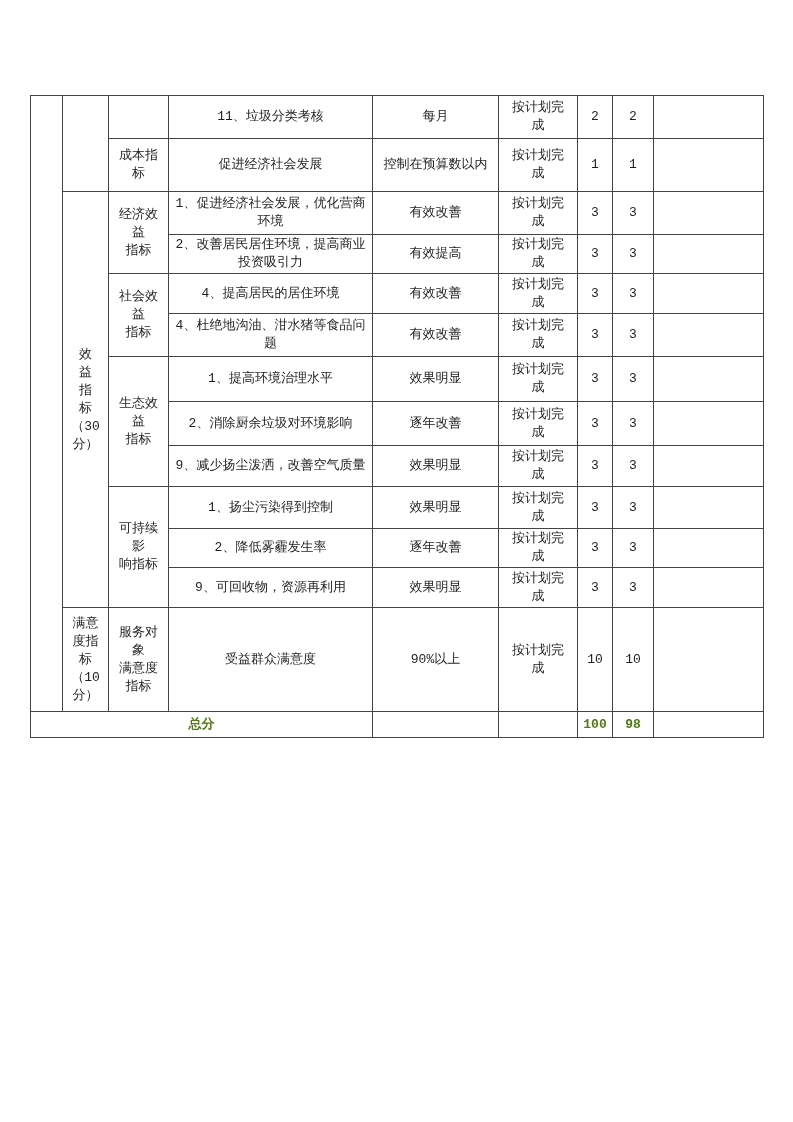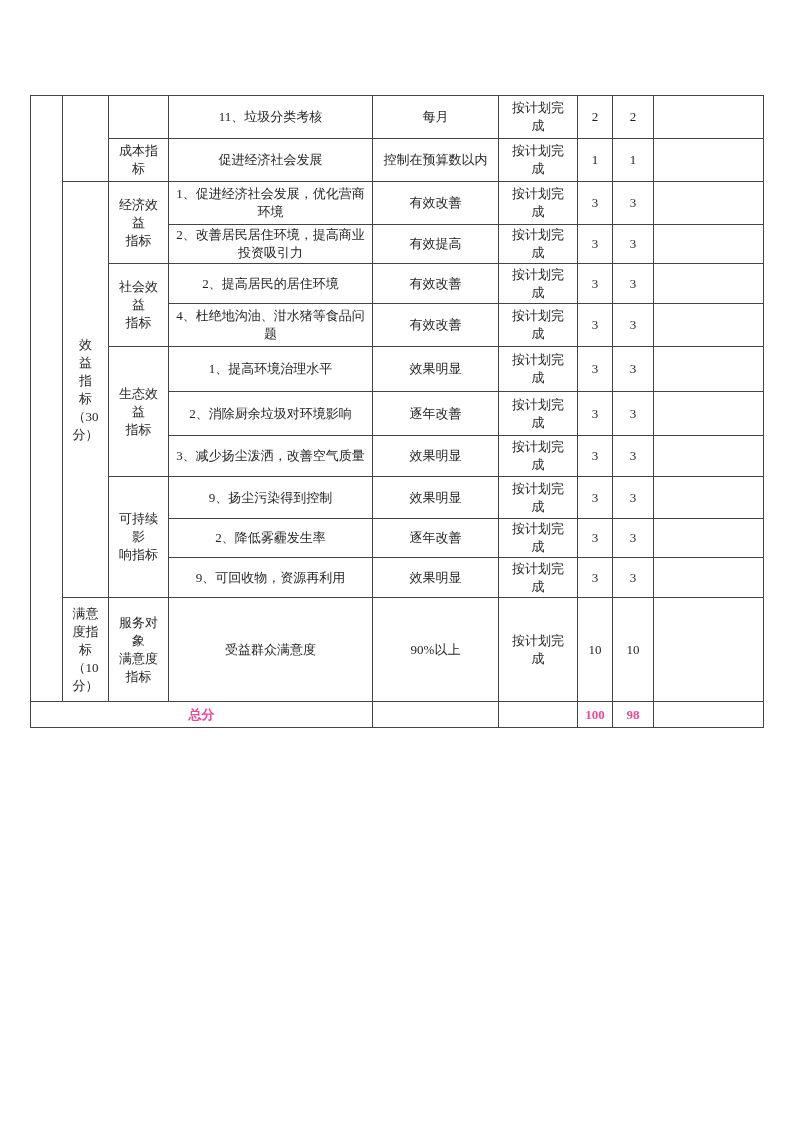--- a/index.html
+++ b/index.html
@@ -1,21 +1,21 @@
 <!DOCTYPE html>
 <html><head>
 <meta charset="utf-8">
 <style>
   html,body { margin:0; padding:0; background:#ffffff; }
   .page {
     position: relative;
     width: 793px;
     height: 1122px;
     background: #ffffff;
-    font-family: Liberation Serif, serif;
+    font-family: Liberation Mono, monospace;
     color: #1f1f1f;
     overflow: hidden;
   }
   table.eval {
     position: absolute;
     left: 30px;
     top: 95px;
     width: 733px;
     border-collapse: collapse;
     table-layout: fixed;
@@ -33,21 +33,21 @@
   td.no-top { border-top: none; }
   td.ind {
     text-align: left;
     padding-left: 6px;
     padding-right: 2px;
   }
   td.comp-left {
     text-align: left;
     padding-left: 5px;
   }
-  td.bold { font-weight: bold; color: #ec4899; }
+  td.bold { font-weight: bold; color: #4d7c0f; }
 </style>
 </head>
 <body>
 
 <div class="page">
   <table class="eval">
     <colgroup>
       <col style="width:32px">
         <col style="width:46px">
         <col style="width:60px">
@@ -64,21 +64,21 @@
         <td rowspan="2" class="no-top"></td>
         <td class="no-top"></td>
         <td class="ind">11、垃圾分类考核</td>
         <td>每月</td>
         <td>按计划完
 成</td>
         <td>2</td>
         <td>2</td>
         <td></td>
       </tr>
-      <tr style="height:43px">
+      <tr style="height:53px">
         <td>成本指
 标</td>
         <td class="ind">促进经济社会发展</td>
         <td>控制在预算数以内</td>
         <td>按计划完
 成</td>
         <td>1</td>
         <td>1</td>
         <td></td>
       </tr>
@@ -108,21 +108,21 @@
         <td>按计划完
 成</td>
         <td>3</td>
         <td>3</td>
         <td></td>
       </tr>
       <tr style="height:40px">
         <td rowspan="2">社会效
 益
 指标</td>
-        <td class="ind">2、提高居民的居住环境</td>
+        <td class="ind">4、提高居民的居住环境</td>
         <td>有效改善</td>
         <td>按计划完
 成</td>
         <td>3</td>
         <td>3</td>
         <td></td>
       </tr>
       <tr style="height:43px">
         <td class="ind">4、杜绝地沟油、泔水猪等食品问
 题</td>
@@ -148,33 +148,33 @@
       <tr style="height:44px">
         <td class="ind">2、消除厨余垃圾对环境影响</td>
         <td>逐年改善</td>
         <td>按计划完
 成</td>
         <td>3</td>
         <td>3</td>
         <td></td>
       </tr>
       <tr style="height:41px">
-        <td class="ind">3、减少扬尘泼洒，改善空气质量</td>
+        <td class="ind">9、减少扬尘泼洒，改善空气质量</td>
         <td>效果明显</td>
         <td>按计划完
 成</td>
         <td>3</td>
         <td>3</td>
         <td></td>
       </tr>
       <tr style="height:42px">
         <td rowspan="3">可持续
 影
 响指标</td>
-        <td class="ind">9、扬尘污染得到控制</td>
+        <td class="ind">1、扬尘污染得到控制</td>
         <td>效果明显</td>
         <td>按计划完
 成</td>
         <td>3</td>
         <td>3</td>
         <td></td>
       </tr>
       <tr style="height:25px">
         <td class="ind">2、降低雾霾发生率</td>
         <td>逐年改善</td>

